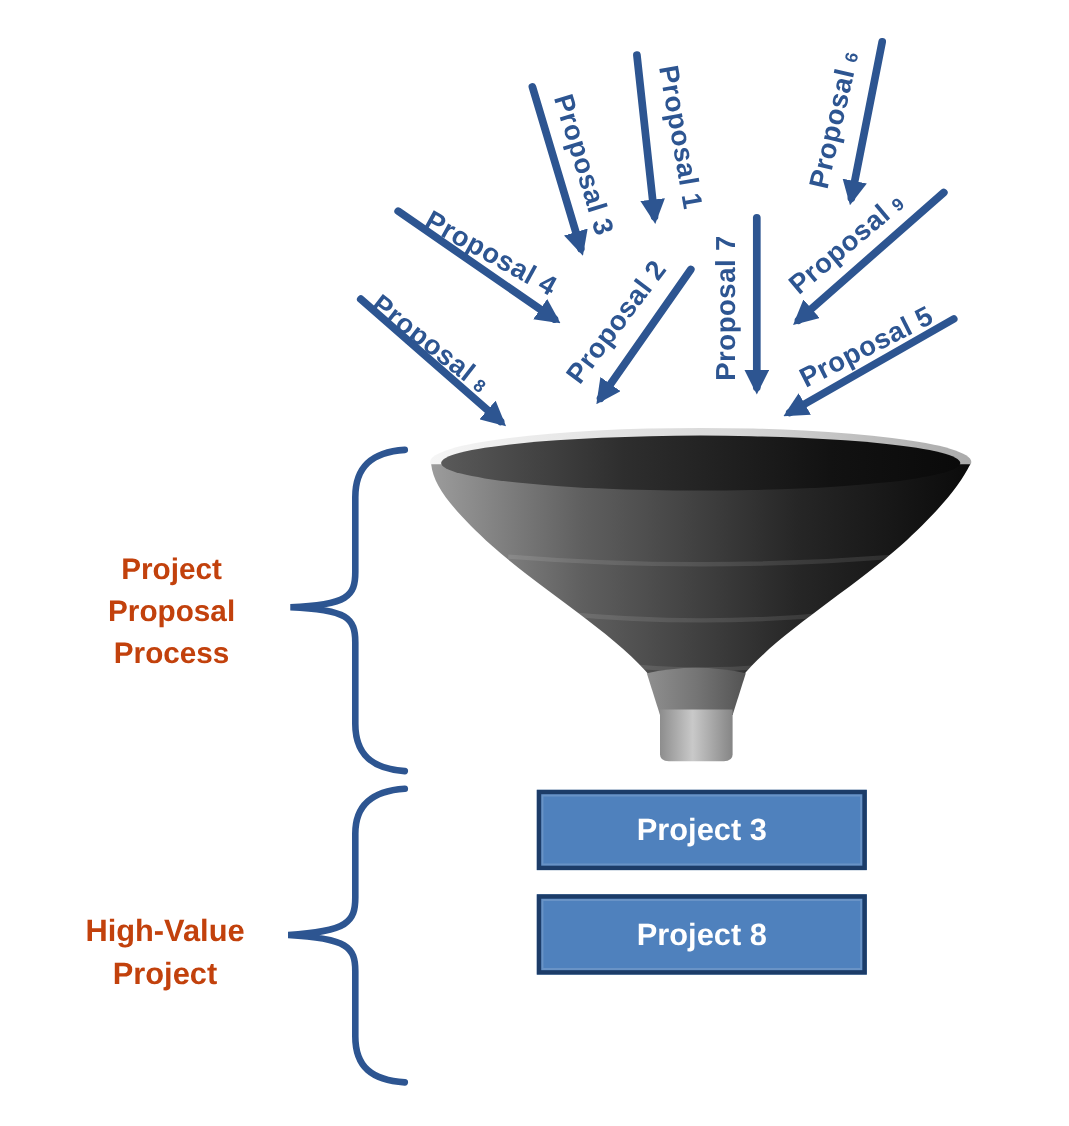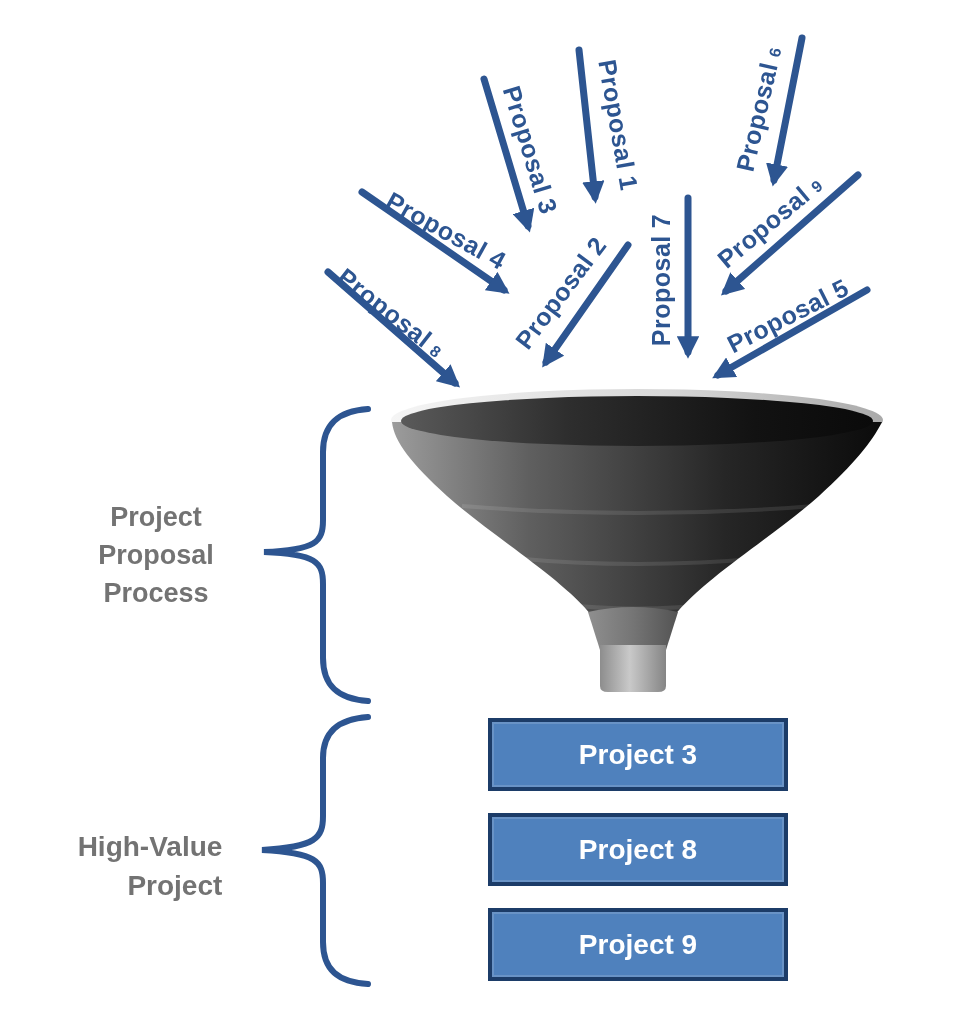--- a/index.html
+++ b/index.html
@@ -11,21 +11,21 @@
   
   .plabel{
     position:absolute;color:#2d5591;font-weight:bold;font-size:25px;
     white-space:nowrap;letter-spacing:.5px;
     transform:translate(-50%,-50%) rotate(var(--r));
   }
   .plabel .num{margin-left:7px;}
   .plabel .num.small{font-size:16px;}
   
   .side-label{
-    position:absolute;color:#737373;font-weight:bold;font-size:27px;
+    position:absolute;color:#c2410c;font-weight:bold;font-size:27px;
     text-align:center;line-height:1.4;transform:translate(-50%,-50%);
   }
   .side-label span{display:block;}
   
   .proj-box{
     position:absolute;left:488px;width:292px;height:65px;
     background:#4f81bd;border:4px solid #1c3c68;
     box-shadow:inset 0 0 0 2px rgba(255,255,255,.15);
     color:#ffffff;font-weight:bold;font-size:28px;
     display:flex;align-items:center;justify-content:center;
@@ -137,28 +137,25 @@
   </div>
   <div class="plabel" style="left:770px;top:222px;--r:-40deg">
     <span>Proposal</span><span class="num small">9</span>
   </div>
 
   <div class="side-label" style="left:156px;top:556px;">
     <span>Project</span>
     <span>Proposal</span>
     <span>Process</span>
   </div>
-  <div class="side-label" style="left:150px;top:866px;font-size:28px;text-align:right;">
+  <div class="side-label" style="left:150px;top:866px;font-size:28px;">
     <span>High-Value</span>
     <span>Project</span>
   </div>
 
   <div class="proj-box" style="top:718px;">
     <span>Project 3</span>
   </div>
   <div class="proj-box" style="top:813px;">
     <span>Project 8</span>
   </div>
-  <div class="proj-box" style="top:908px;">
-    <span>Project 9</span>
-  </div>
 
 </div>
 
 </body></html>

